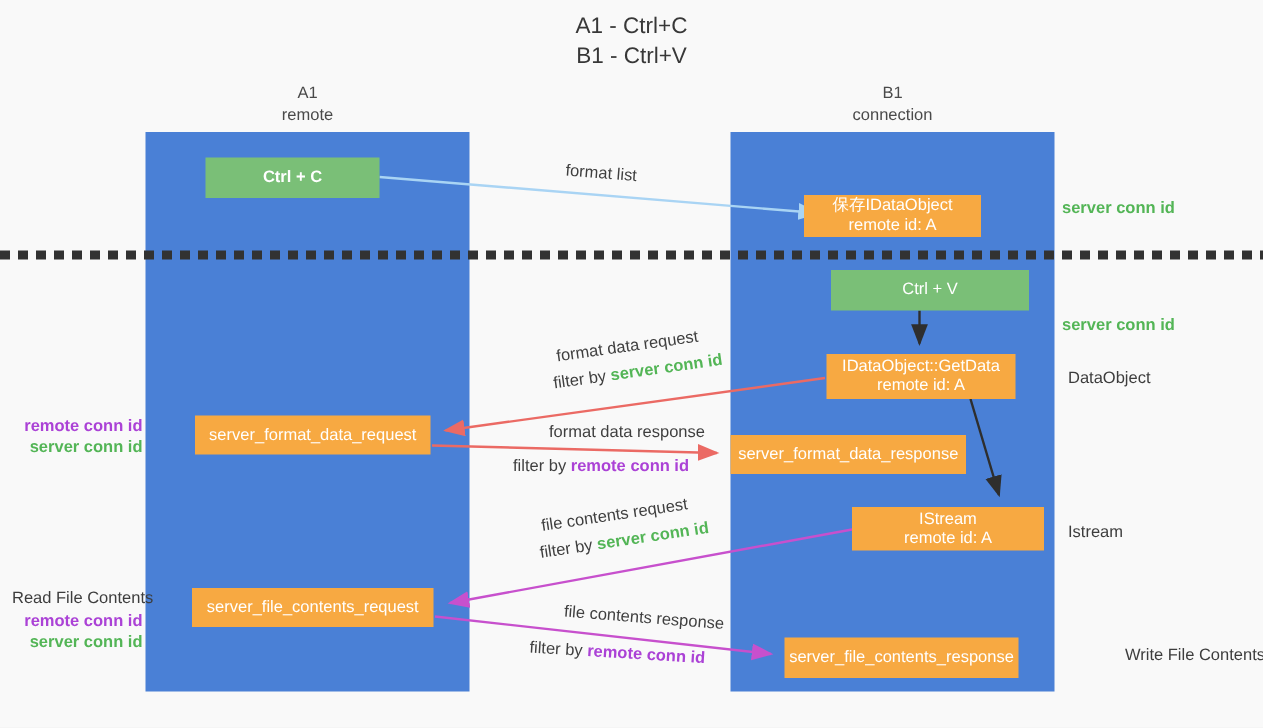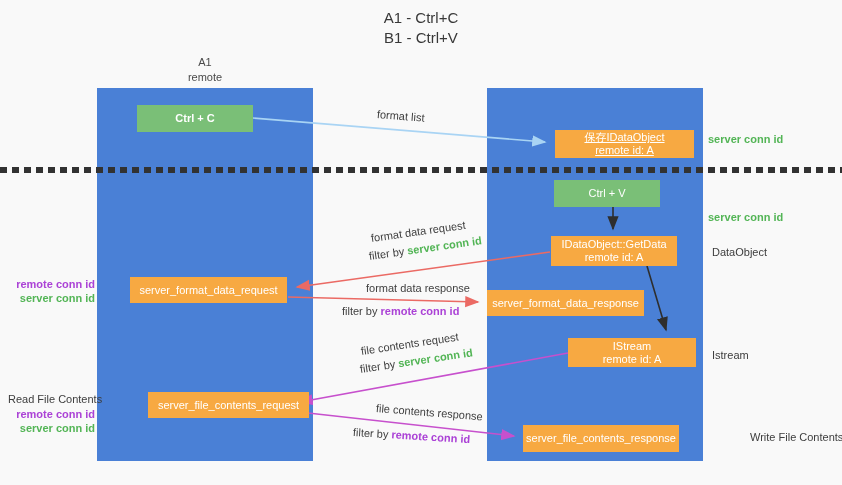--- a/index.html
+++ b/index.html
@@ -52,20 +52,24 @@
 
   <div class="title">
     <div>A1 - Ctrl+C</div>
     <div>B1 - Ctrl+V</div>
   </div>
 
   <div class="col-header" style="left:97px;">
     <div>A1</div>
     <div>remote</div>
   </div>
+  <div class="col-header" style="left:487px;">
+    <div>B1</div>
+    <div>connection</div>
+  </div>
 
   <div class="lane" style="left:97px;"></div>
   <div class="lane" style="left:487px;"></div>
 
   <div class="dotted"></div>
 
   <svg class="arrows" width="842" height="485">
     <defs>
       <marker id="m-blue" markerWidth="10" markerHeight="8" refX="8" refY="3.5" orient="auto">
         <path d="M0,0 L9,3.5 L0,7 z" fill="#a9d4f4"></path>
@@ -83,30 +87,30 @@
     <line x1="253" y1="118" x2="545" y2="142" stroke="#a9d4f4" stroke-width="1.6" marker-end="url(#m-blue)"></line>
     <line x1="613" y1="207" x2="613" y2="229" stroke="#2e2e2e" stroke-width="1.6" marker-end="url(#m-black)"></line>
     <line x1="647" y1="266" x2="666" y2="330" stroke="#2e2e2e" stroke-width="1.6" marker-end="url(#m-black)"></line>
     <line x1="550" y1="252" x2="297" y2="287" stroke="#eb6a64" stroke-width="1.6" marker-end="url(#m-red)"></line>
     <line x1="288" y1="297" x2="478" y2="302" stroke="#eb6a64" stroke-width="1.6" marker-end="url(#m-red)"></line>
     <line x1="568" y1="353" x2="300" y2="402" stroke="#c750cd" stroke-width="1.6" marker-end="url(#m-magenta)"></line>
     <line x1="290" y1="411" x2="514" y2="436" stroke="#c750cd" stroke-width="1.6" marker-end="url(#m-magenta)"></line>
   </svg>
 
   <div class="node green" style="left:137px; top:105px; width:116px; height:27px;font-weight:bold;">Ctrl + C</div>
-  <div class="node orange" style="left:555px; top:130px; width:139px; height:28px;text-decoration:underline;">保存IDataObject
+  <div class="node orange" style="left:536px; top:130px; width:118px; height:28px;">保存IDataObject
 remote id: A</div>
-  <div class="node green" style="left:554px; top:180px; width:106px; height:27px;">Ctrl + V</div>
+  <div class="node green" style="left:554px; top:180px; width:132px; height:27px;">Ctrl + V</div>
   <div class="node orange" style="left:551px; top:236px; width:126px; height:30px;">IDataObject::GetData
 remote id: A</div>
   <div class="node orange" style="left:130px; top:277px; width:157px; height:26px;">server_format_data_request</div>
   <div class="node orange" style="left:487px; top:290px; width:157px; height:26px;">server_format_data_response</div>
   <div class="node orange" style="left:568px; top:338px; width:128px; height:29px;">IStream
 remote id: A</div>
-  <div class="node orange" style="left:128px; top:392px; width:161px; height:26px;margin-left:20px;">server_file_contents_request</div>
+  <div class="node orange" style="left:128px; top:392px; width:161px; height:26px;">server_file_contents_request</div>
   <div class="node orange" style="left:523px; top:425px; width:156px; height:27px;">server_file_contents_response</div>
 
   <div class="alabel" style="left:377px; top:108px; transform:rotate(4.5deg);">format list</div>
 
   <div class="alabel" style="left:371px; top:232px; transform:rotate(-8deg);">format data request</div>
   <div class="alabel" style="left:369px; top:250px; transform:rotate(-8deg);">
     <span>filter by </span><span class="green-t">server conn id</span>
   </div>
 
   <div class="alabel" style="left:366px; top:282px;">format data response</div>

